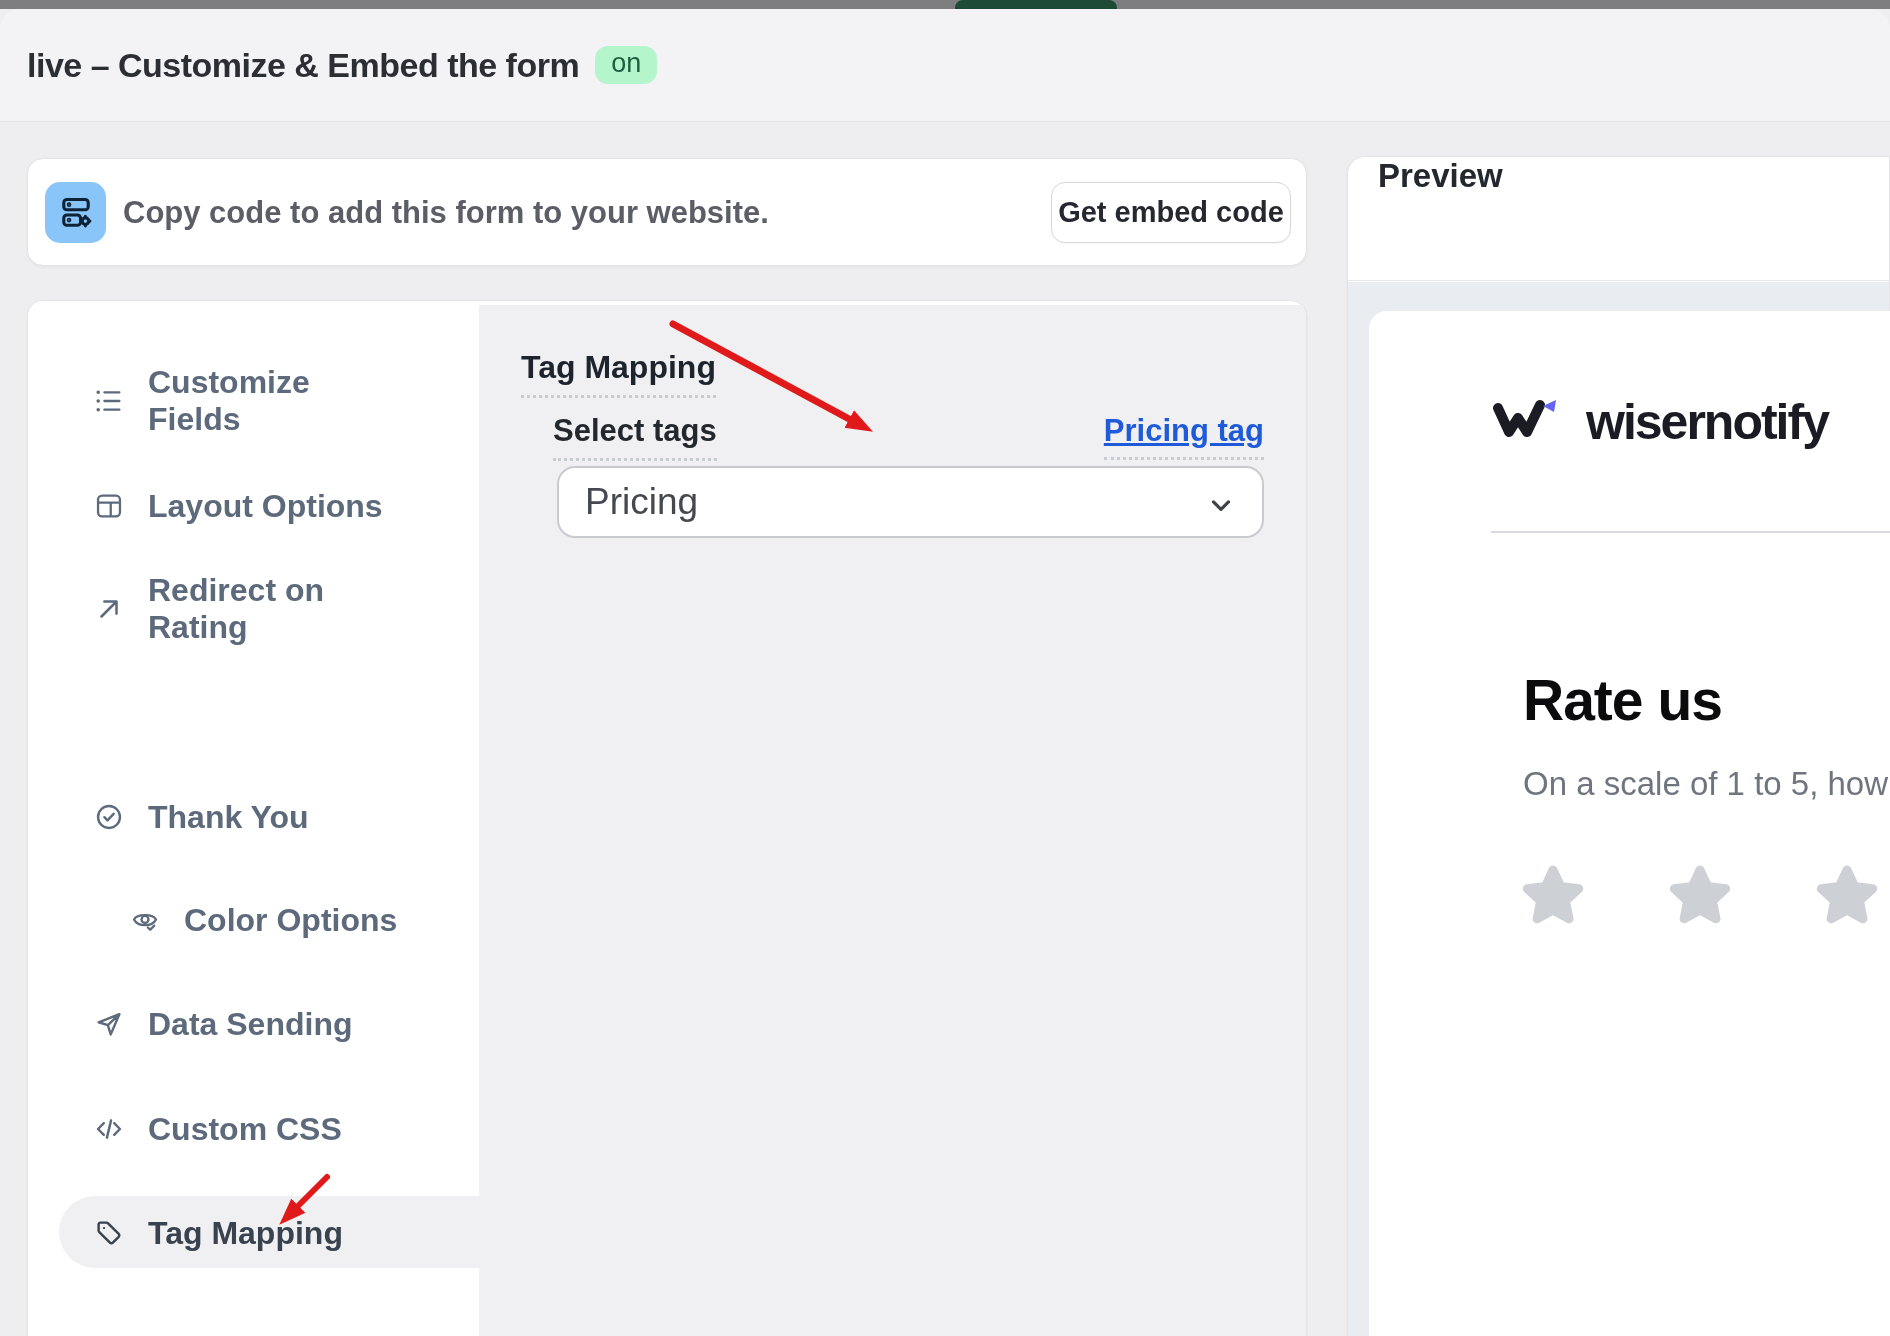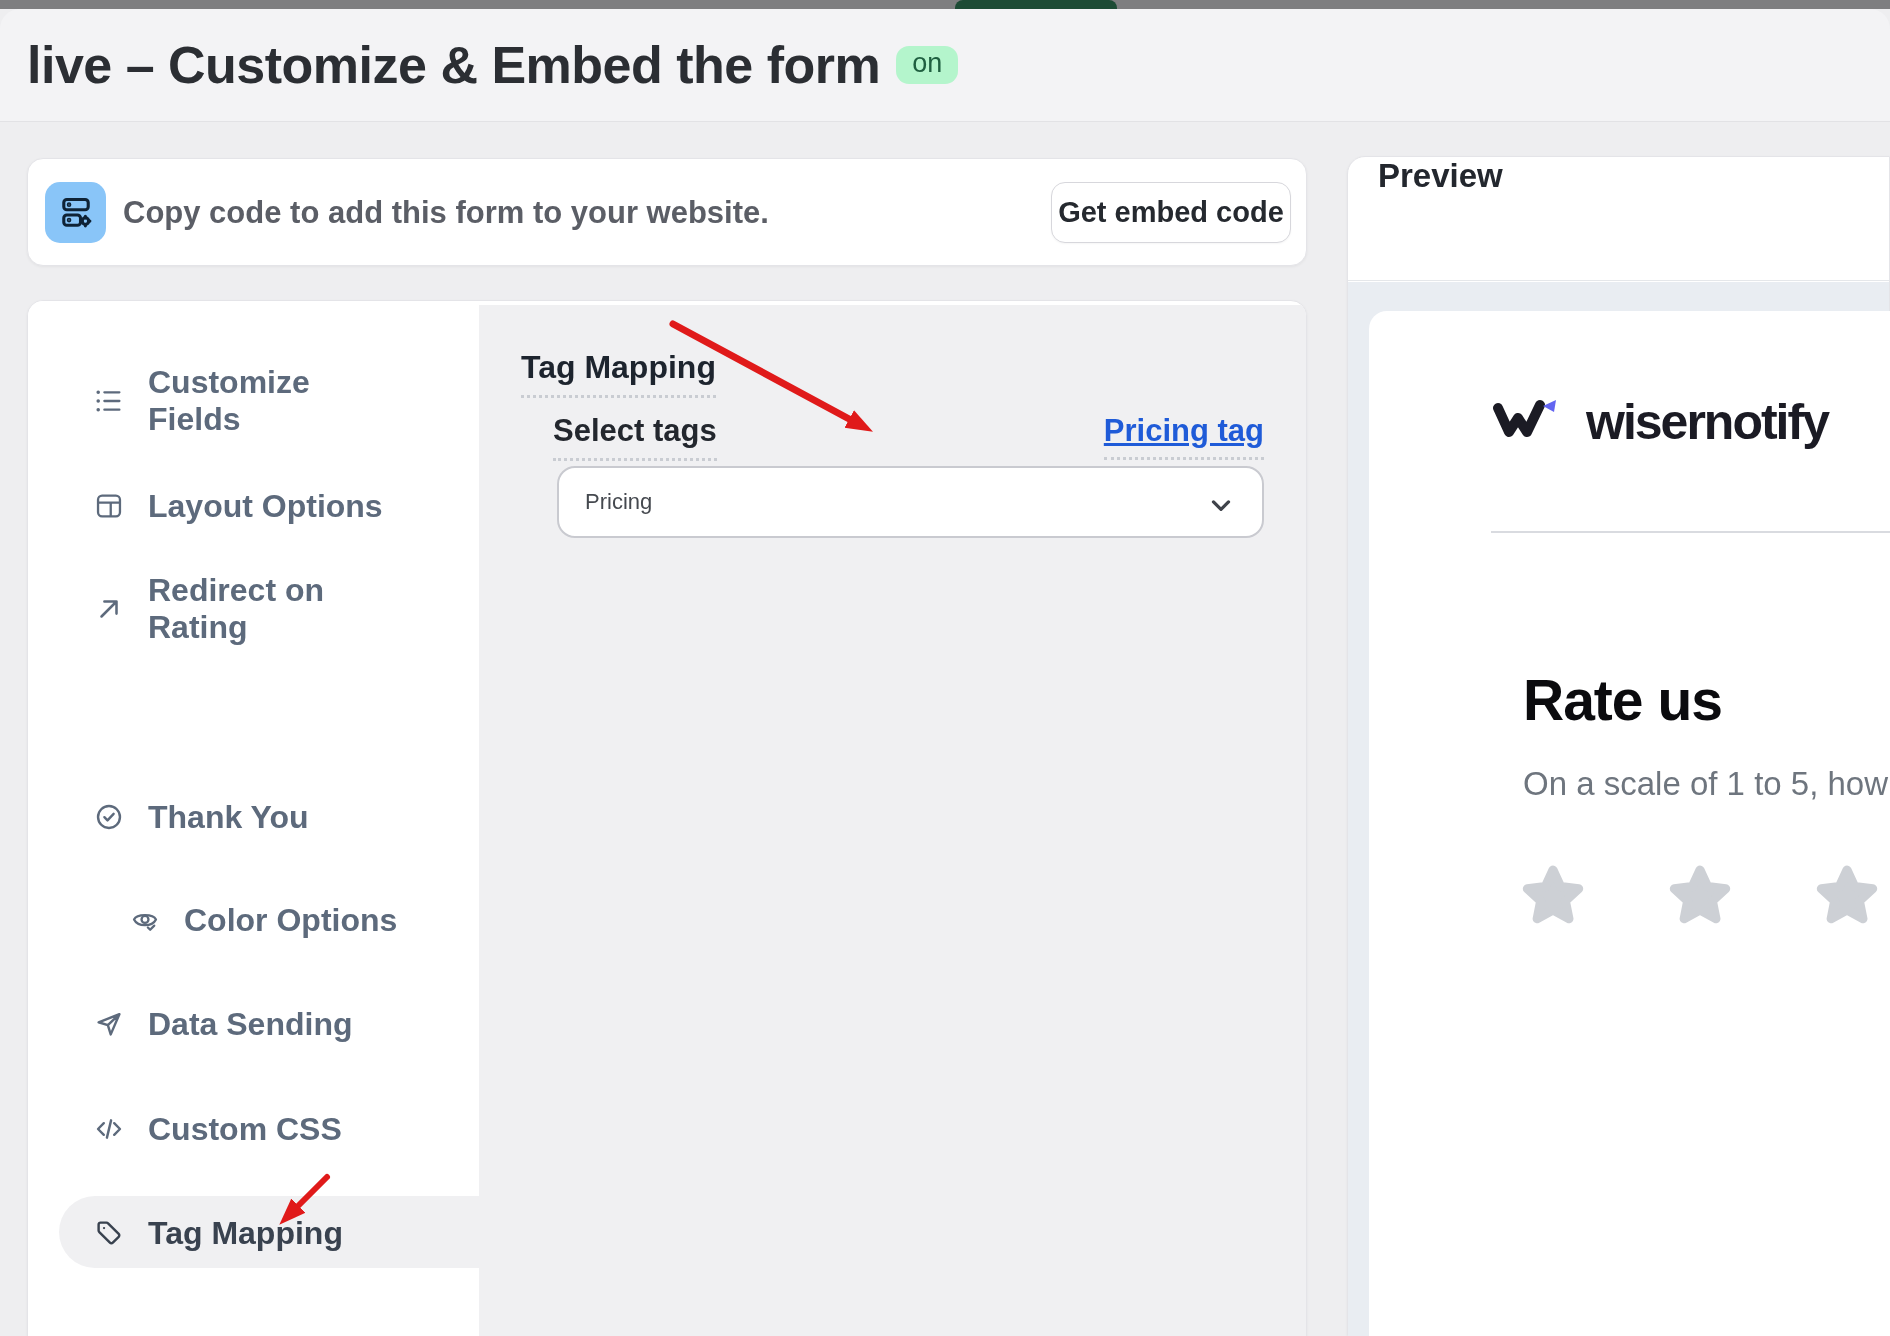--- a/index.html
+++ b/index.html
@@ -7,21 +7,21 @@
   body { font-family:"Liberation Sans", sans-serif; background:#eeeef0; }
   #stage { position:relative; width:1890px; height:1336px; overflow:hidden; background:#eeeef0; }
 
   
   .top-strip { position:absolute; left:0; top:0; width:1890px; height:9px; background:#7e7e80; }
   .top-tab { position:absolute; left:955px; top:0; width:162px; height:9px; background:#1d4b35; border-radius:8px 8px 0 0; }
 
   
   .header-band { position:absolute; left:0; top:9px; width:1890px; height:113px; background:#f3f3f5;
                  border-bottom:1px solid #e2e2e5; border-radius:20px 20px 0 0; display:flex; align-items:center; }
-  .page-title { margin-left:27px; font-size:52px; font-weight:bold; color:#2b2e33; letter-spacing:-0.5px; }
+  .page-title { margin-left:27px; font-size:34px; font-weight:bold; color:#2b2e33; letter-spacing:-0.5px; }
   .status-badge { margin-left:16px; background:#b4f5cc; color:#1f5f40; font-size:27px; font-weight:500;
                   padding:4px 16px 7px; border-radius:13px; line-height:1; }
 
   
   .embed-banner { position:absolute; left:27px; top:158px; width:1280px; height:108px; background:#fff;
                   border:1px solid #e4e4e8; border-radius:16px; box-shadow:0 1px 3px rgba(0,0,0,.05); }
   .embed-icon-box { position:absolute; left:17px; top:23px; width:61px; height:61px; background:#89c5f8;
                     border-radius:15px; display:flex; align-items:center; justify-content:center; }
   .embed-message { position:absolute; left:95px; top:0; height:108px; display:flex; align-items:center;
                    font-size:31px; font-weight:bold; color:#5b5e66; }
@@ -46,21 +46,21 @@
   .content-area { position:absolute; left:451px; top:4px; width:829px; height:1056px; background:#f0f0f2; }
   .content-heading { position:absolute; left:42px; top:44px; font-size:32px; font-weight:bold; color:#1d242e;
                      border-bottom:3px dotted #c9ccd2; padding-bottom:9px; }
   .select-label { position:absolute; left:74px; top:108px; font-size:31px; font-weight:bold; color:#23272e;
                   border-bottom:3px dotted #c9ccd2; padding-bottom:9px; }
   .create-tag-link { position:absolute; right:44px; top:108px; font-size:31px; font-weight:bold; color:#1f5bd8;
                      border-bottom:3px dotted #c9ccd2; padding-bottom:8px; cursor:pointer; }
   .create-tag-link span { text-decoration:underline; }
   .tag-select { position:absolute; left:78px; top:161px; width:707px; height:72px; background:#fff;
                 border:2px solid #c9cad0; border-radius:18px; display:flex; align-items:center; cursor:pointer; }
-  .tag-select .value { margin-left:26px; font-size:22px; color:#45494f; }
+  .tag-select .value { margin-left:26px; font-size:37px; color:#45494f; }
   .tag-select .chevron { position:absolute; right:26px; top:22px; }
 
   
   .preview-panel { position:absolute; left:1347px; top:156px; width:543px; height:1180px; background:#fff;
                    border:1px solid #e4e4e8; border-radius:18px 0 0 0; box-shadow:0 1px 3px rgba(0,0,0,.05); }
   .preview-header { position:absolute; left:0; top:0; width:100%; height:124px; display:flex; align-items:flex-start;
                     border-bottom:1px solid #e5e7ea; }
   .preview-title { margin-left:30px; font-size:33px; font-weight:bold; color:#23272e; }
   .preview-body { position:absolute; left:0; top:125px; width:100%; height:1055px; background:#e9edf2; }
   .form-preview-card { position:absolute; left:21px; top:29px; width:560px; height:1026px; background:#fff;

